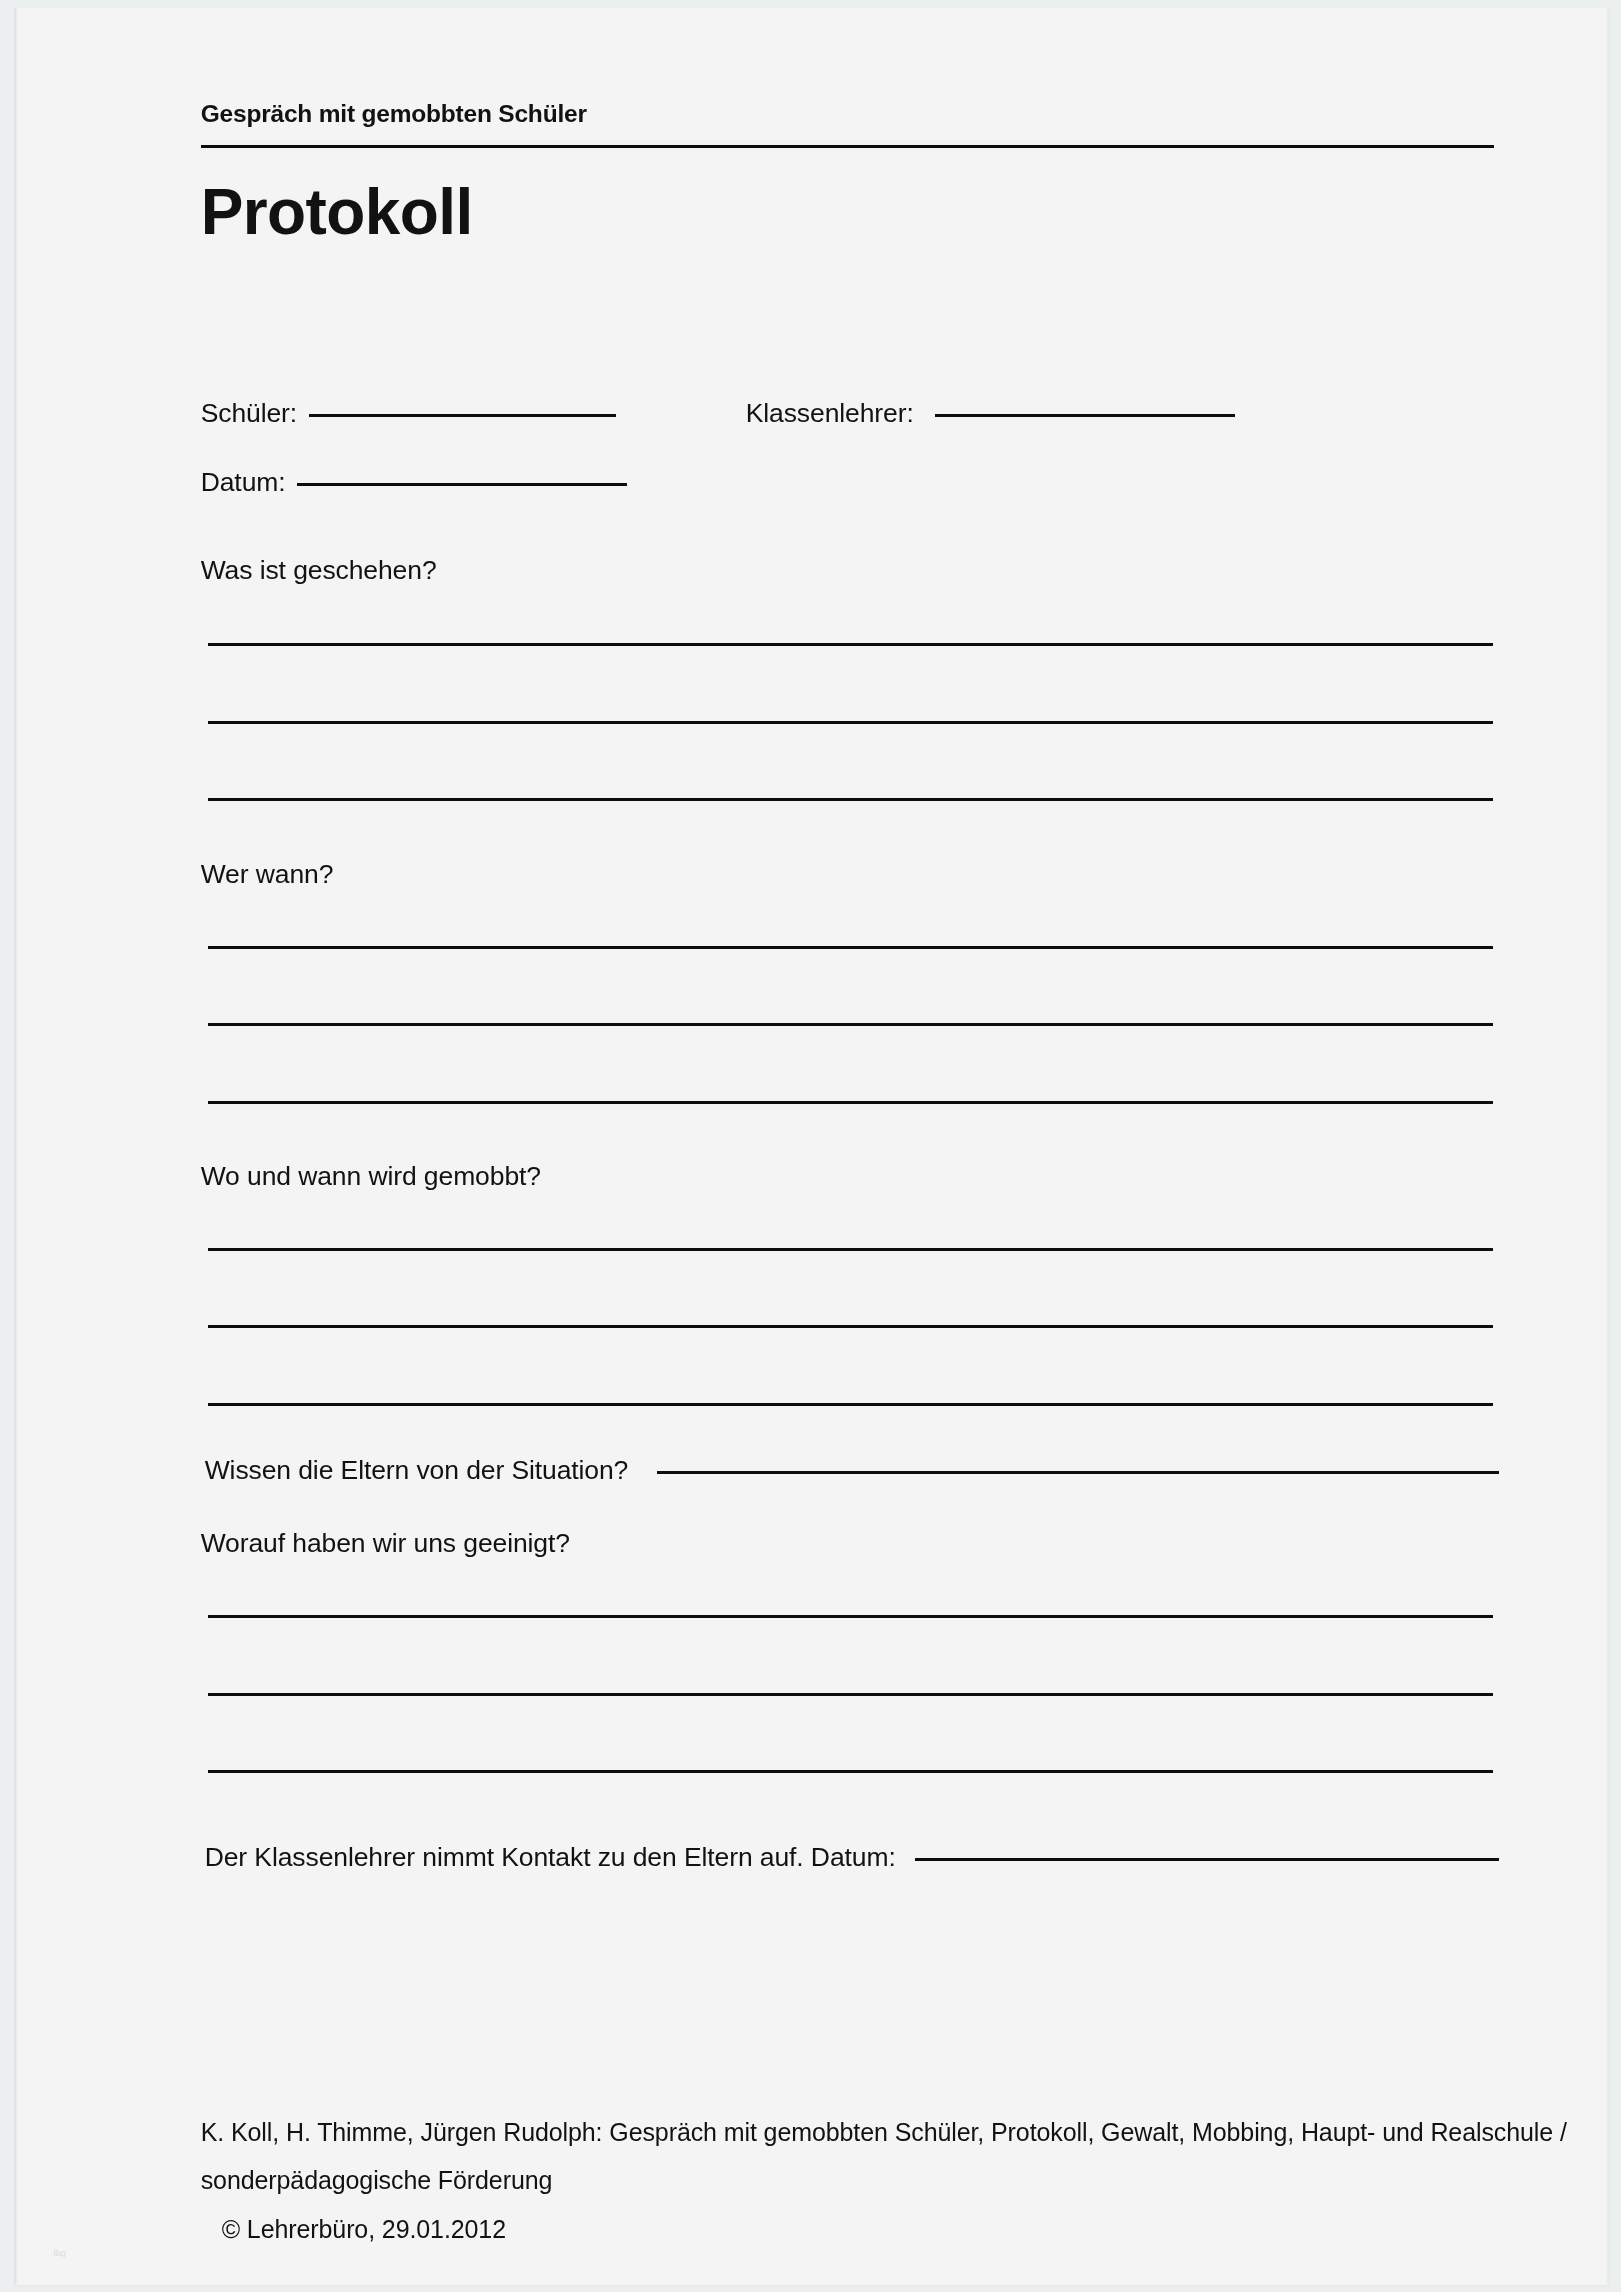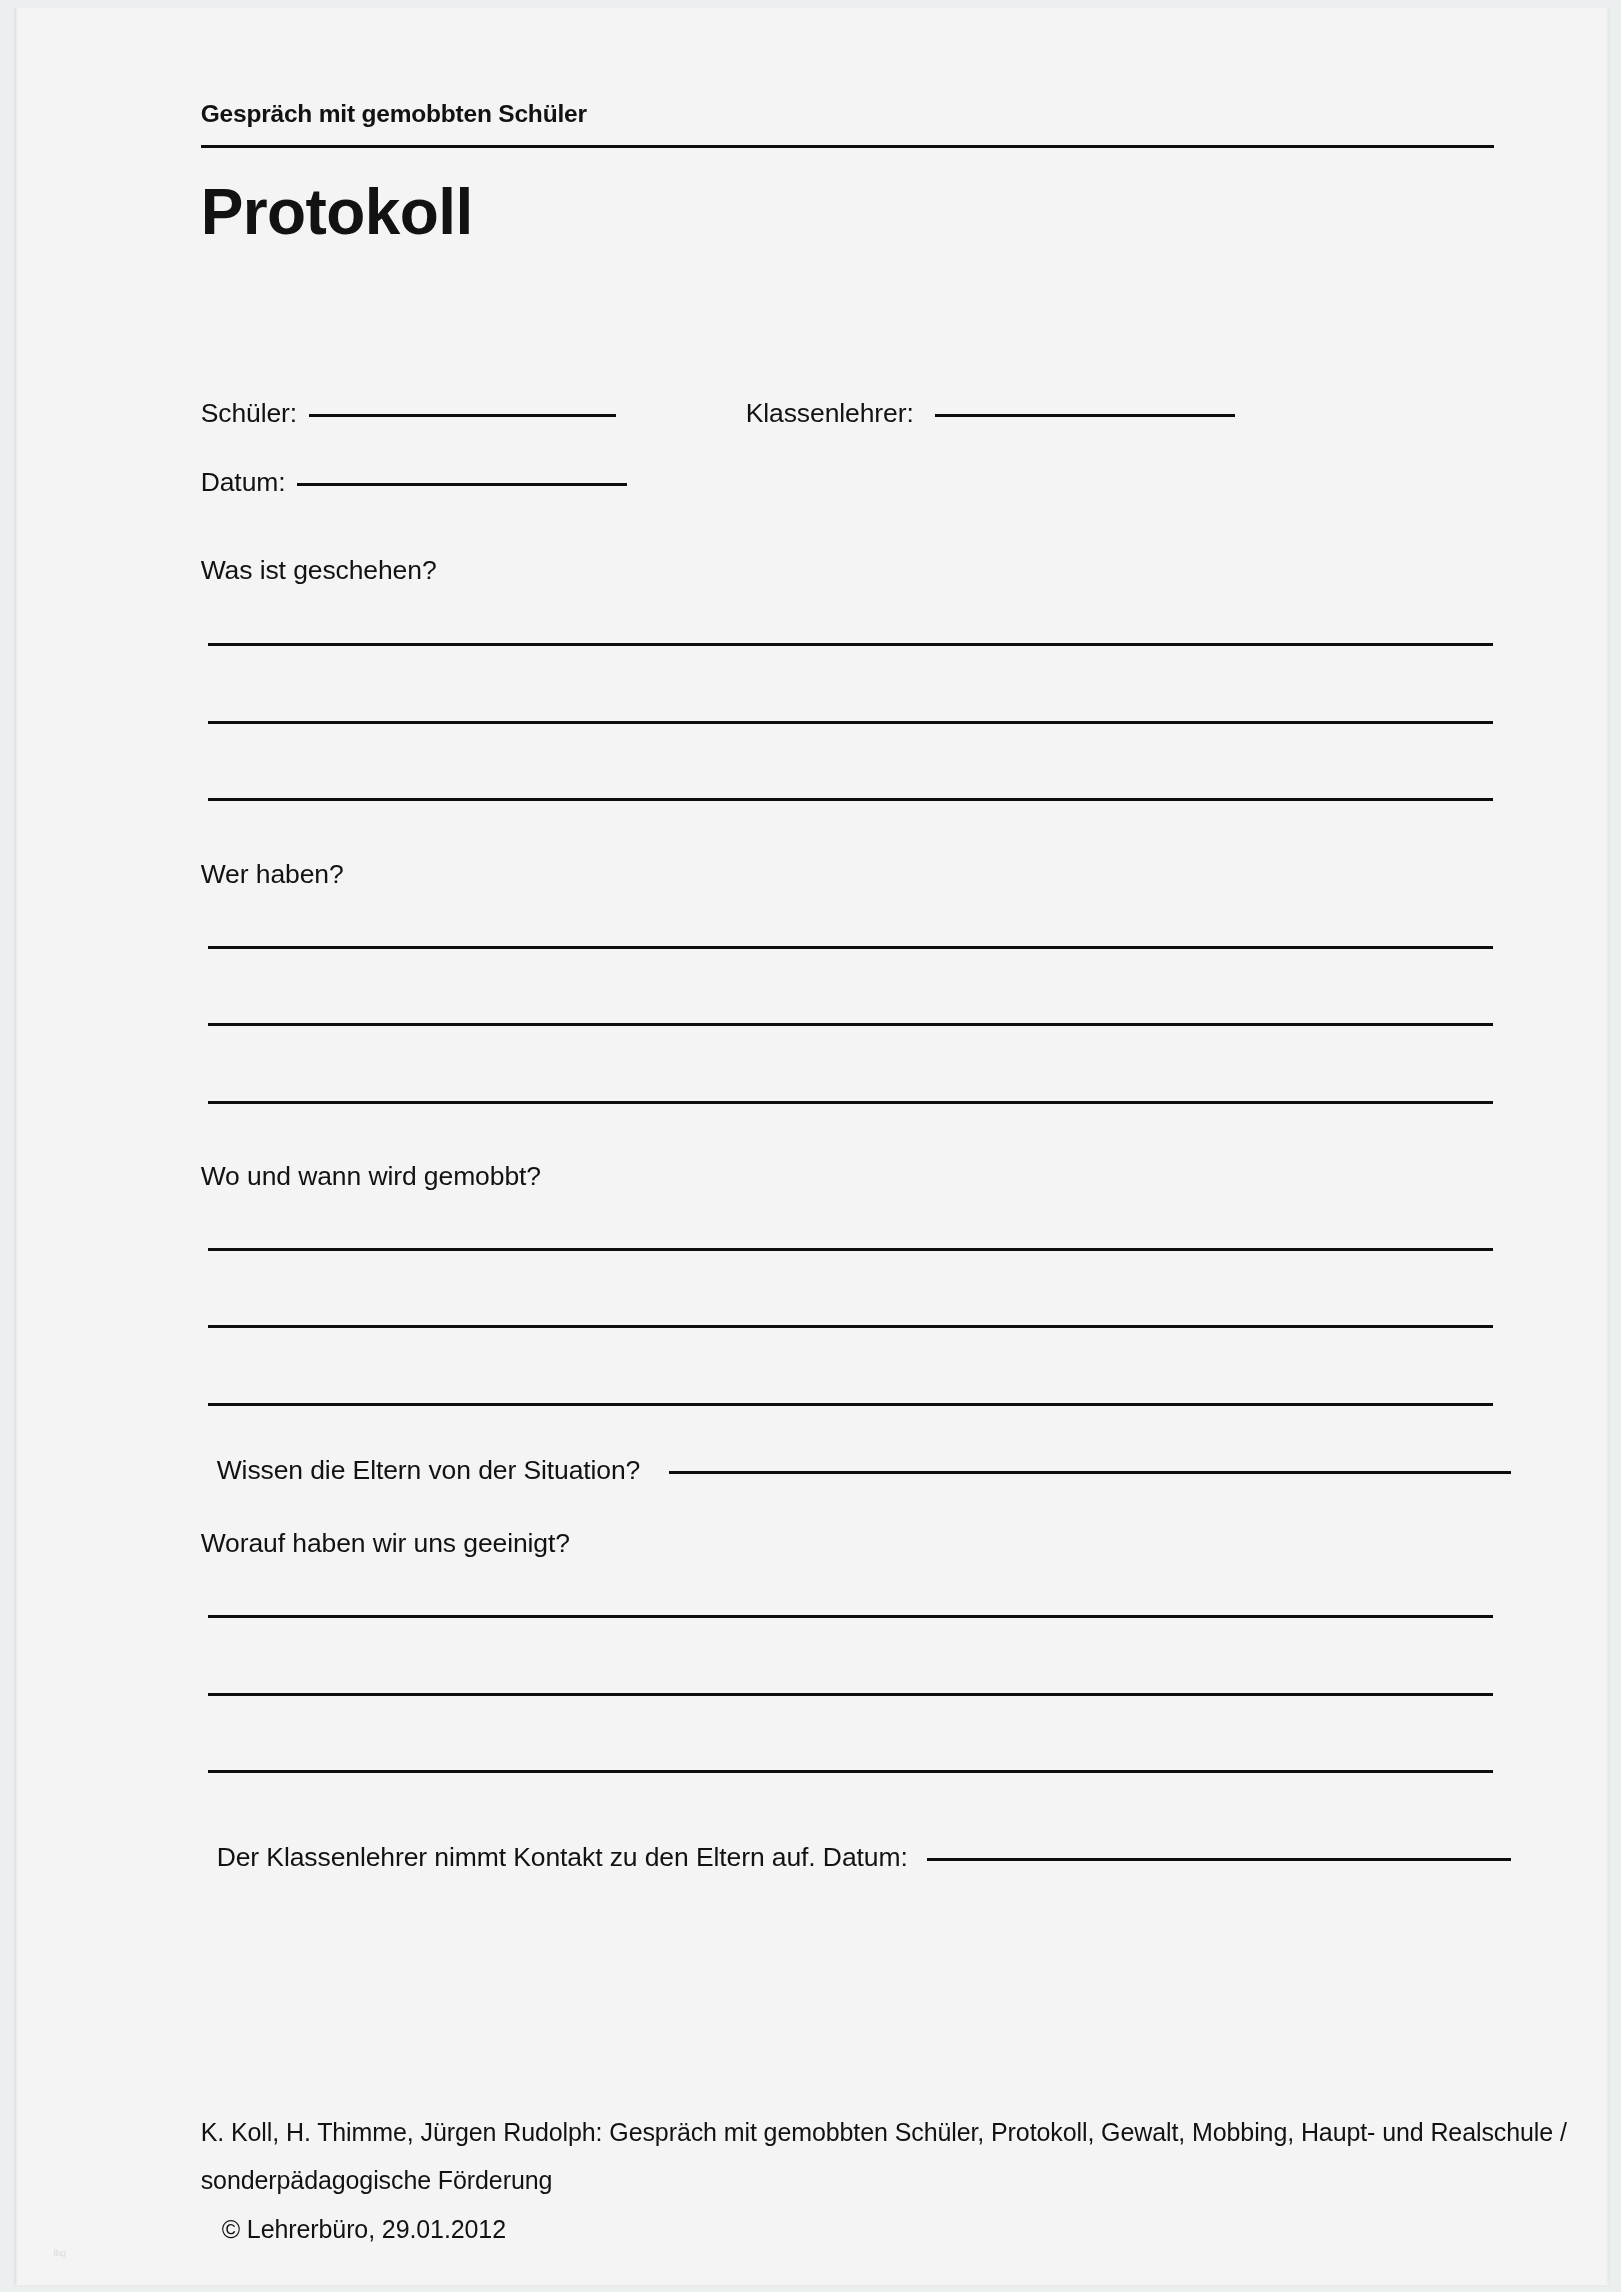--- a/index.html
+++ b/index.html
@@ -172,21 +172,21 @@
   .a3-2 { top: 1317px; }
   .a3-3 { top: 1395px; }
   
   .a5-1 { top: 1607px; }
   .a5-2 { top: 1685px; }
   .a5-3 { top: 1762px; }
 
   
   .inline-row {
     position: absolute;
-    left: 16px;
+    left: 4px;
     width: 1294px;
     display: flex;
     align-items: baseline;
     font-size: 26.5px;
     line-height: 1;
     letter-spacing: -0.1px;
   }
   .inline-eltern { top: 1449px; }
   .inline-kontakt { top: 1836px; justify-content: space-between; }
 
@@ -261,21 +261,21 @@
       <span class="field-label">Datum:</span>
       <span class="gap-sm"></span>
       <span class="field-rule rule-klasse"></span>
     </div>
 
     <div class="question q1">Was ist geschehen?</div>
     <div class="answer-rule a1-1"></div>
     <div class="answer-rule a1-2"></div>
     <div class="answer-rule a1-3"></div>
 
-    <div class="question q2">Wer haben?</div>
+    <div class="question q2">Wer wann?</div>
     <div class="answer-rule a2-1"></div>
     <div class="answer-rule a2-2"></div>
     <div class="answer-rule a2-3"></div>
 
     <div class="question q3">Wo und wann wird gemobbt?</div>
     <div class="answer-rule a3-1"></div>
     <div class="answer-rule a3-2"></div>
     <div class="answer-rule a3-3"></div>
 
     <div class="inline-row inline-eltern">

